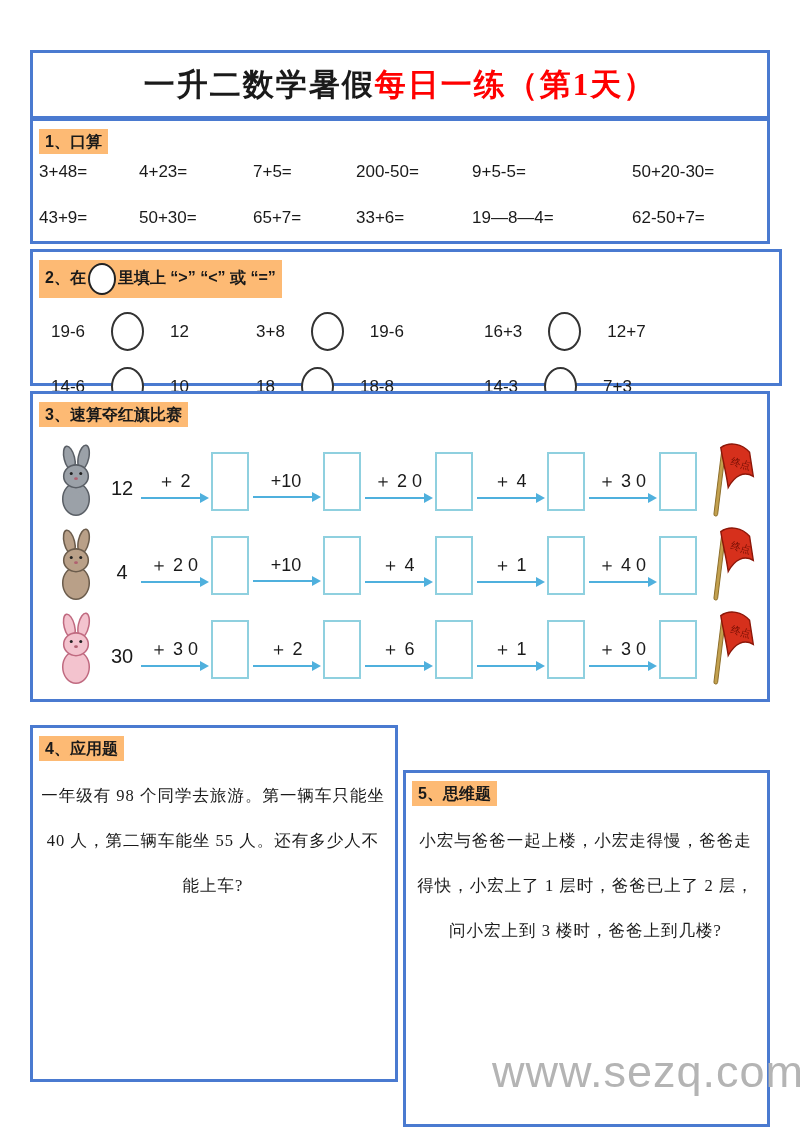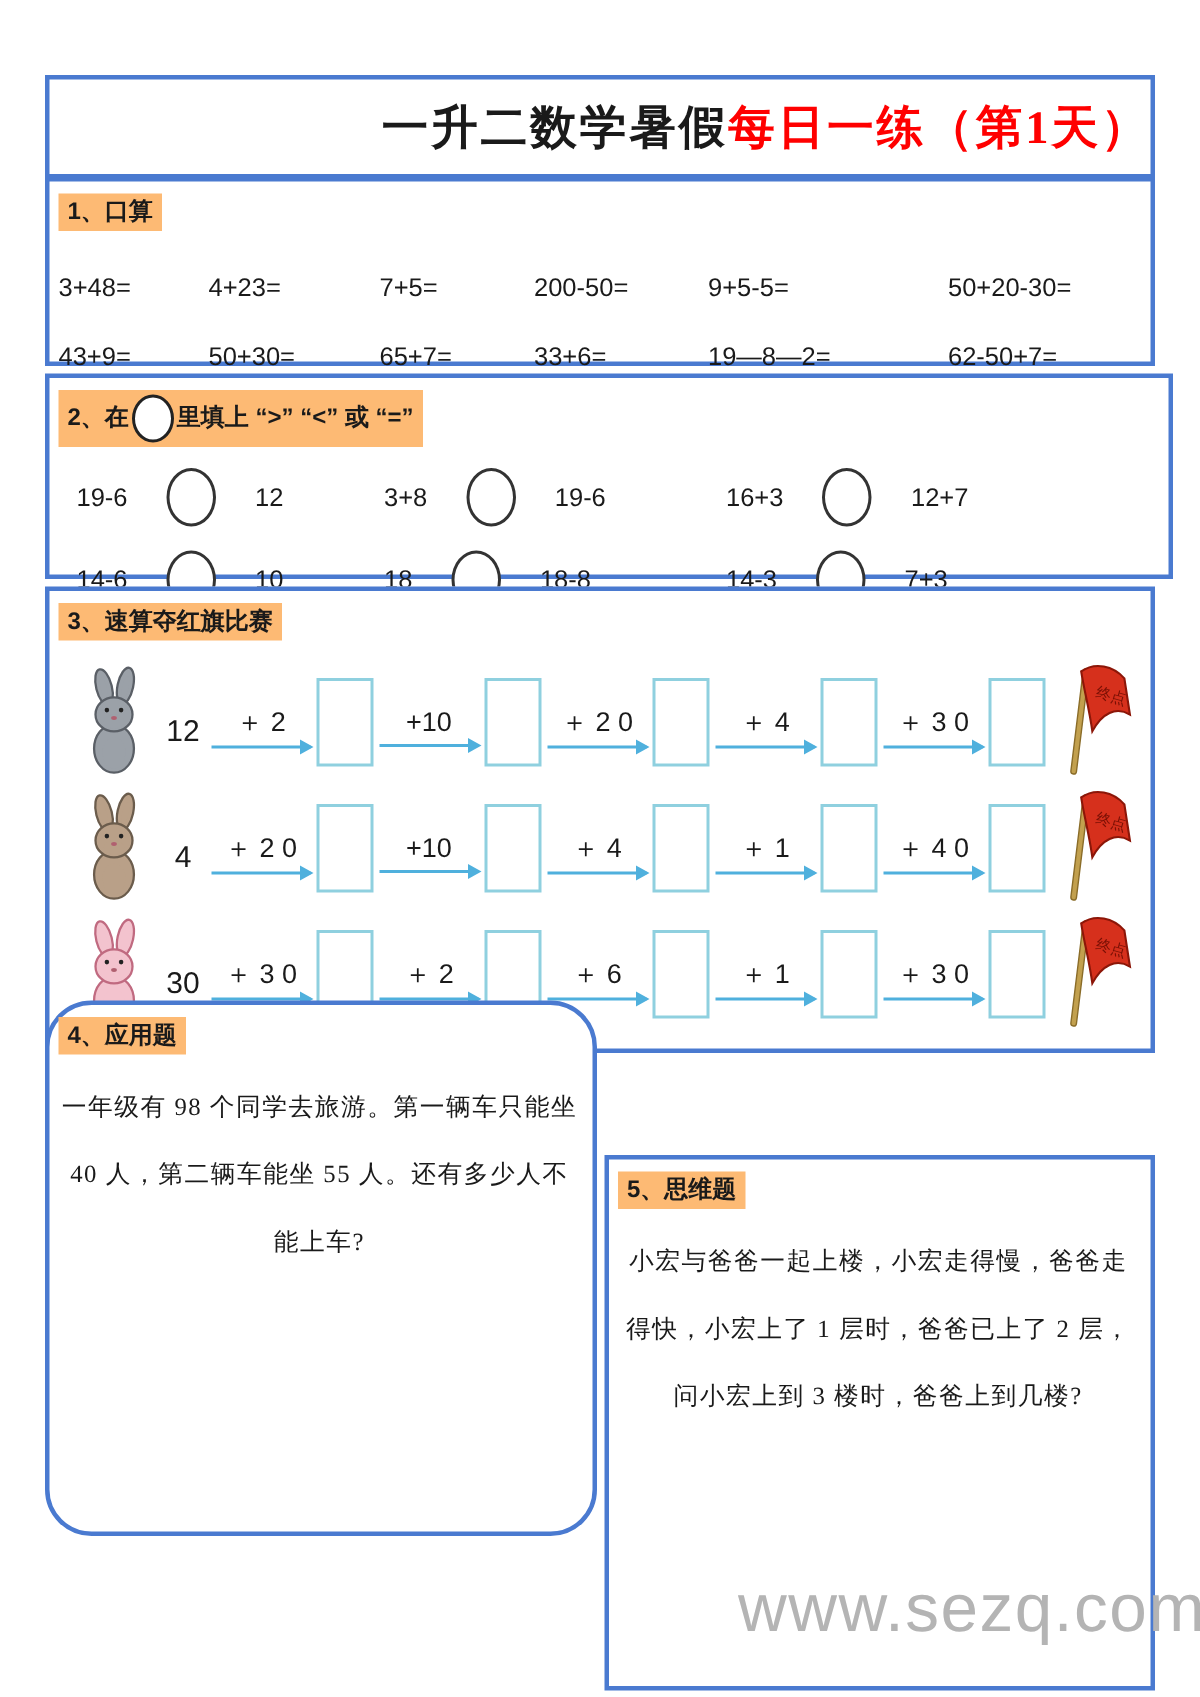--- a/index.html
+++ b/index.html
@@ -1,32 +1,32 @@
 <!DOCTYPE html>
 <html><head>
 <meta charset="utf-8">
 <style>
   html,body{margin:0;padding:0;background:#fff;}
   .page{position:relative;width:800px;height:1131px;background:#ffffff;overflow:hidden;
         font-family:"Liberation Serif","DejaVu Serif",serif;color:#1a1a1a;}
   .box{position:absolute;border:3px solid #4a7ad0;background:#fff;box-sizing:border-box;}
 
   
-  .title-box{left:30px;top:50px;width:740px;height:69px;display:flex;align-items:center;justify-content:flex-end;}
+  .title-box{left:30px;top:50px;width:740px;height:69px;display:flex;align-items:center;justify-content:center;}
   .title-box h1{margin:0;font-size:31px;font-weight:bold;letter-spacing:2px;white-space:nowrap;}
   .title-red{color:#ff0000;}
 
   
   .hl{display:inline-block;margin:8px 0 0 6px;background:#fdba74;font-weight:bold;
       font-size:16px;padding:3px 6px;font-family:"Liberation Sans","DejaVu Sans",sans-serif;line-height:1.2;}
 
   
   .sec1{left:30px;top:118px;width:740px;height:126px;}
   .s1-grid{display:grid;grid-template-columns:100px 114px 103px 116px 160px auto;
-           row-gap:26px;margin:28px 0 0 6px;font-size:17px;
+           row-gap:26px;margin:8px 0 0 6px;font-size:17px;
            font-family:"Liberation Sans","DejaVu Sans",sans-serif;}
 
   
   .sec2{left:30px;top:249px;width:752px;height:137px;}
   .circle-sm{display:inline-block;width:24px;height:28px;border:2px solid #222;border-radius:50%;
              vertical-align:middle;margin:0 2px;background:#fff;}
   .s2-grid{display:grid;grid-template-columns:205px 228px auto;row-gap:16px;margin:14px 0 0 18px;
            font-size:17px;font-family:"Liberation Sans","DejaVu Sans",sans-serif;}
   .cmp{display:flex;align-items:center;gap:26px;}
   .circle-big{width:29px;height:35px;border:2px solid #333;border-radius:50%;background:#fff;flex:none;}
@@ -41,21 +41,21 @@
   .step-label{font-size:18px;white-space:nowrap;margin-bottom:4px;
               font-family:"Liberation Sans","DejaVu Sans",sans-serif;}
   .arrow{position:relative;width:66px;height:2px;background:#4fb0dd;}
   .arrow::after{content:"";position:absolute;right:-2px;top:-4px;width:0;height:0;
                 border-left:9px solid #4fb0dd;border-top:5px solid transparent;border-bottom:5px solid transparent;}
   .abox{width:34px;height:55px;border:2px solid #8fd0df;background:#fff;flex:none;margin:0 2px;}
   .rabbit{flex:none;margin-right:2px;}
   .flag{flex:none;margin-left:6px;}
 
   
-  .sec4{left:30px;top:667px;width:368px;height:357px;border-radius:31px;}
+  .sec4{left:30px;top:725px;width:368px;height:357px;}
   .sec5{left:403px;top:748px;width:367px;height:357px;margin-top:22px;}
   .prob-text{margin:12px 10px 0 8px;font-size:16.5px;line-height:45px;letter-spacing:1px;
              word-break:break-all;text-align:center;}
 
   
   .watermark{position:absolute;left:492px;top:1046px;font-size:45px;color:#b4b4b4;
              font-family:"Liberation Sans","DejaVu Sans",sans-serif;letter-spacing:1px;z-index:5;}
 </style>
 </head>
 <body>
@@ -94,21 +94,21 @@
       <span>3+48=</span>
       <span>4+23=</span>
       <span>7+5=</span>
       <span>200-50=</span>
       <span>9+5-5=</span>
       <span>50+20-30=</span>
       <span>43+9=</span>
       <span>50+30=</span>
       <span>65+7=</span>
       <span>33+6=</span>
-      <span>19—8—2=</span>
+      <span>19—8—4=</span>
       <span>62-50+7=</span>
     </div>
   </div>
 
   <div class="box sec2">
     <span class="hl"><span>2、在</span><span class="circle-sm"></span><span>里填上 “&gt;” “&lt;” 或 “=”</span></span>
     <div class="s2-grid">
       <div class="cmp">
         <span>19-6</span>
         <span class="circle-big"></span>

